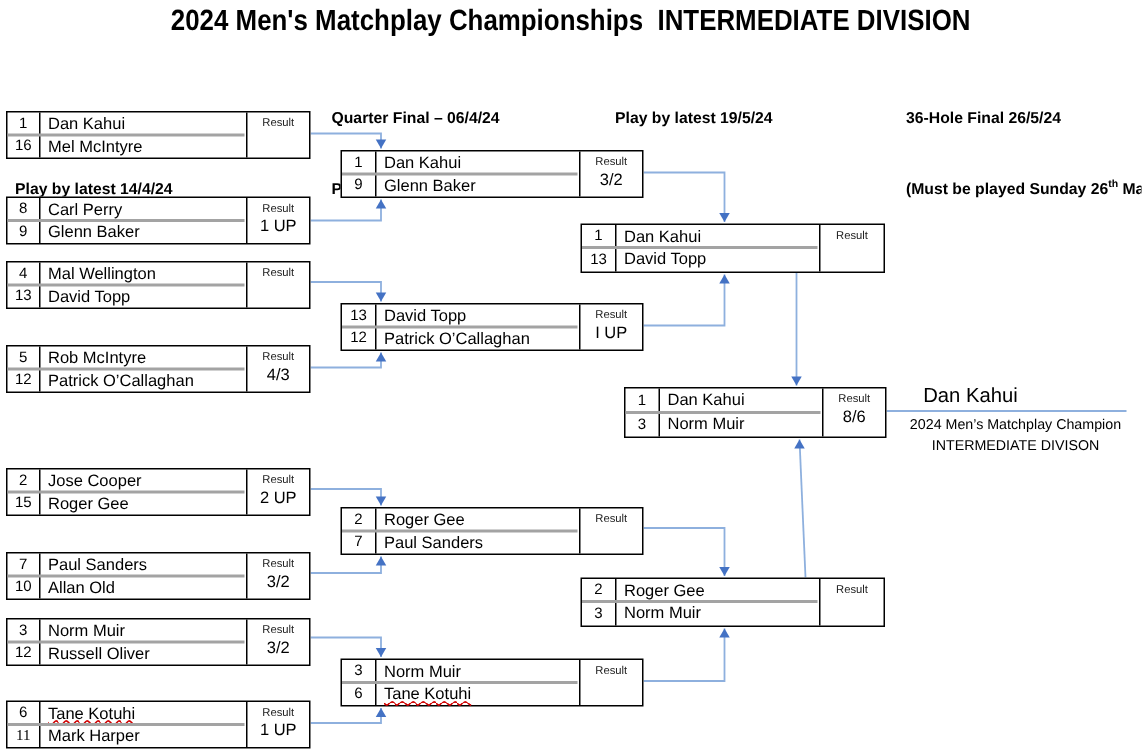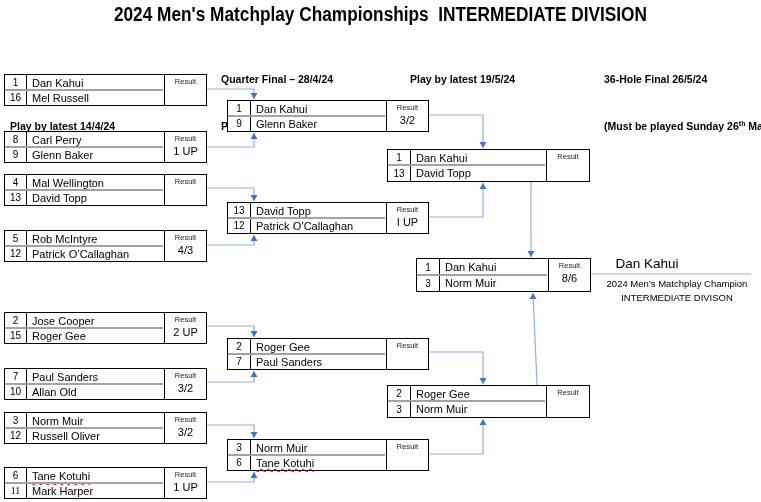--- a/index.html
+++ b/index.html
@@ -63,21 +63,21 @@
 </head>
 <body>
 
 <div class="title">2024 Men's Matchplay Championships  INTERMEDIATE DIVISION</div>
 
 <div class="col-head" style="left:10px">
   <div>Round 1 – 7/4/24</div>
   <div>Play by latest 14/4/24</div>
 </div>
 <div class="col-head" style="left:221px">
-  <div>Quarter Final – 28/4/24</div>
+  <div>Quarter Final – 06/4/24</div>
   <div>Play by latest 5/5/24</div>
 </div>
 <div class="col-head" style="left:410px">
   <div>Play by latest 19/5/24</div>
 </div>
 <div class="col-head" style="left:604px">
   <div>36-Hole Final 26/5/24</div>
   <div><span>(Must be played Sunday 26</span><sup>th</sup><span> May)</span></div>
 </div>
 
@@ -114,21 +114,21 @@
   </svg>
 
 <div id="bracket">
     <div class="box" style="left: 4px; top: 74px; width: 203px; height: 32px;">
       <div class="row row1" style="width: 158px;">
         <span class="seed" style="width: 21px;">1</span>
         <span class="name">Dan Kahui</span>
       </div>
       <div class="row row2" style="width: 158px;">
         <span class="seed" style="width: 21px;">16</span>
-        <span class="name">Mel Russell</span>
+        <span class="name">Mel McIntyre</span>
       </div>
       <div class="vline" style="left: 21px;"></div>
       <div class="divider" style="width: 158px; top: 14px;"></div>
       <div class="result" style="width: 42px;">
         <span class="result-label">Result</span>
         <span class="result-value"></span>
       </div>
     </div>
     <div class="box" style="left: 4px; top: 131px; width: 203px; height: 32px;">
       <div class="row row1" style="width: 158px;">

